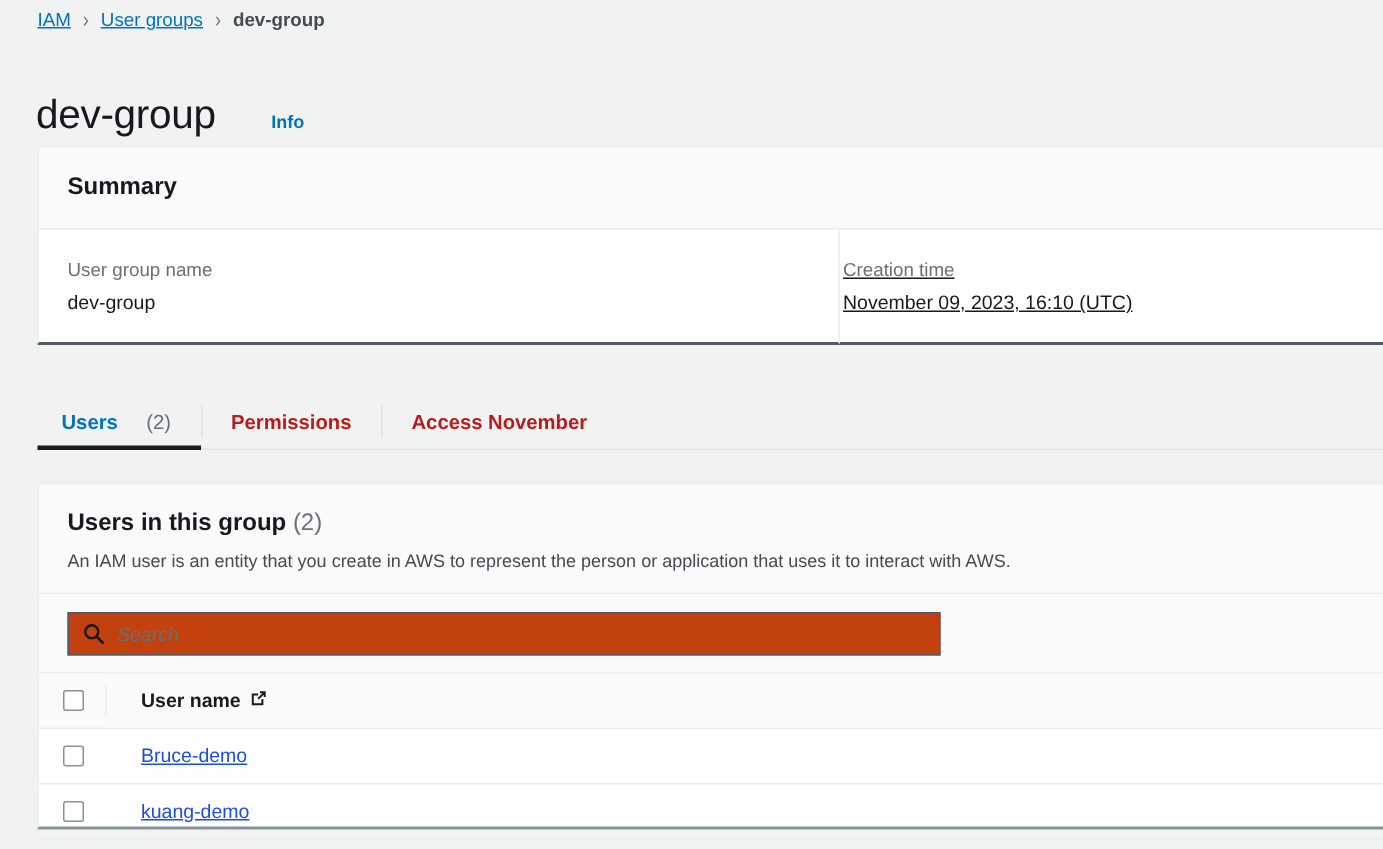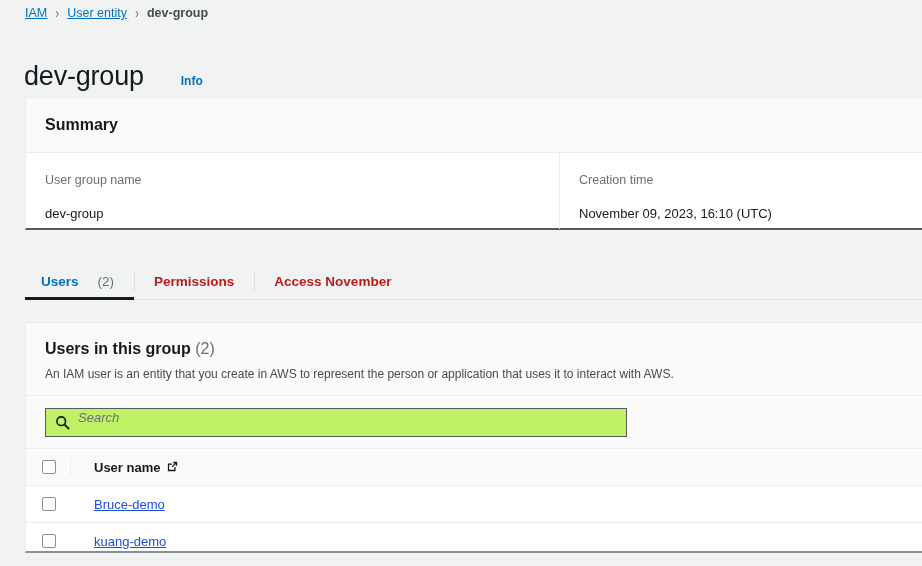--- a/index.html
+++ b/index.html
@@ -60,27 +60,27 @@
     padding: 0 19px;
   }
   .summary-head-title {
     font-size: 16px; font-weight: bold; color: #16191f;
   }
   .summary-body {
     display: flex; height: 76px; padding: 18px 19px 0 19px;
   }
   .summary-col { position: relative; }
   .summary-col.first { width: 514px; }
-  .summary-col.second { padding-left: 20px; }
+  .summary-col.second { padding-left: 3px; text-decoration: underline; }
   .summary-col.second::before {
     content: ""; position: absolute; left: 0; top: -18px;
     width: 1px; height: 76px; background: #eaeded;
   }
   .field-label {
-    font-size: 12.5px; color: #687078; line-height: 18px; margin-bottom: 16px;
+    font-size: 12.5px; color: #687078; line-height: 18px; margin-bottom: 4px;
   }
   .field-value {
     font-size: 13px; color: #16191f; line-height: 18px;
   }
 
   
   .tabs-wrap {
     position: absolute; left: 25px; top: 263px; width: 920px; height: 37px;
     border-bottom: 1px solid #dfe3e6;
     display: flex; align-items: stretch;
@@ -120,22 +120,22 @@
     font-size: 16px; font-weight: bold; color: #16191f; line-height: 20px;
   }
   .users-count { color: #687078; font-weight: normal; }
   .users-desc {
     margin-top: 7px;
     font-size: 12px; color: #444b52; line-height: 16px;
   }
   .search-row { padding: 12px 19px 11px 19px; background: #fafafa; border-bottom: 1px solid #eaeded; }
   .search-box {
     position: relative; width: 582px; height: 29px;
-    background: #bef264; border: 1px solid #545b64;
-    display: flex; align-items: flex-start;
+    background: #c2410c; border: 1px solid #545b64;
+    display: flex; align-items: center;
   }
   .search-icon {
     position: absolute; left: 9px; top: 6px;
     width: 15px; height: 15px; color: #16191f;
   }
   .search-input {
     border: 0; outline: none; background: transparent;
     margin-left: 30px; width: 520px;
     font-family: "Liberation Sans", sans-serif;
     font-size: 13px; color: #16191f;
@@ -173,21 +173,21 @@
   .ext-icon { display: inline-block; width: 13px; height: 13px; }
 </style>
 </head>
 <body>
 
 <div class="page">
 
   <nav class="breadcrumb">
     <span class="crumb-link">IAM</span>
     <span class="crumb-sep">›</span>
-    <span class="crumb-link">User entity</span>
+    <span class="crumb-link">User groups</span>
     <span class="crumb-sep">›</span>
     <span class="crumb-current">dev-group</span>
   </nav>
 
   <div class="title-row">
     <h1 class="page-title">dev-group</h1>
     <a class="info-link">Info</a>
   </div>
 
   <section class="summary-panel">

